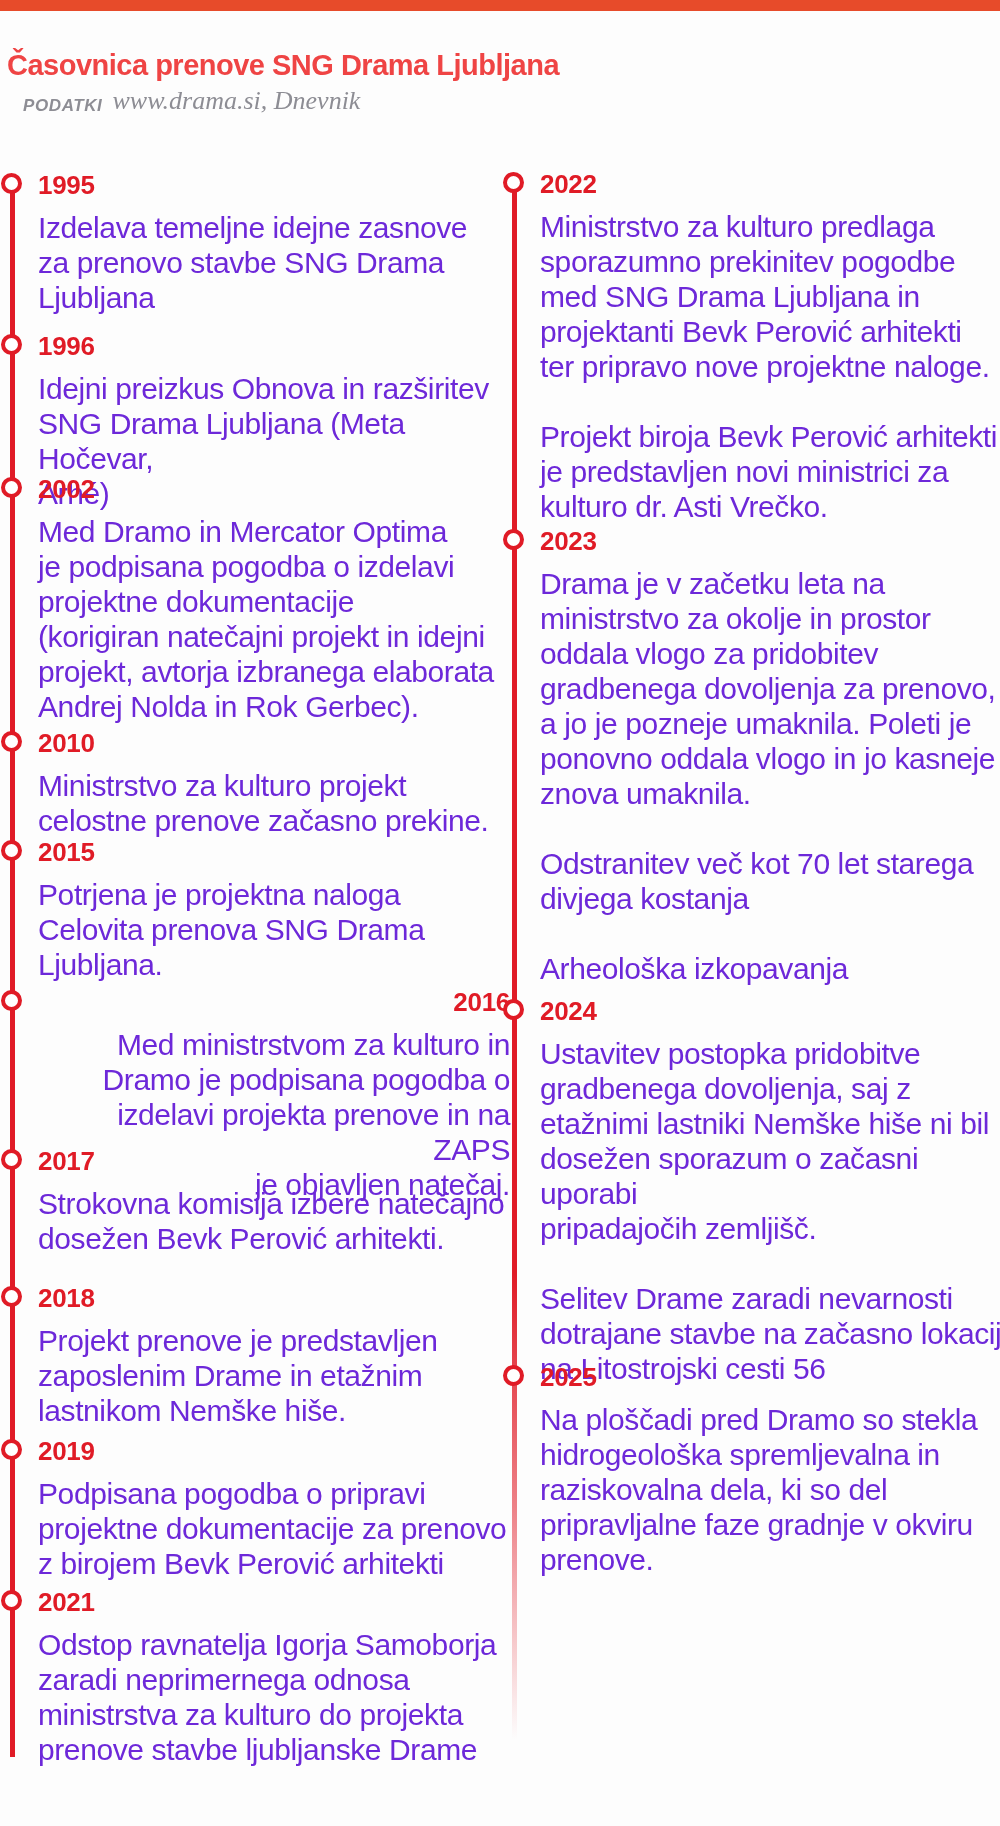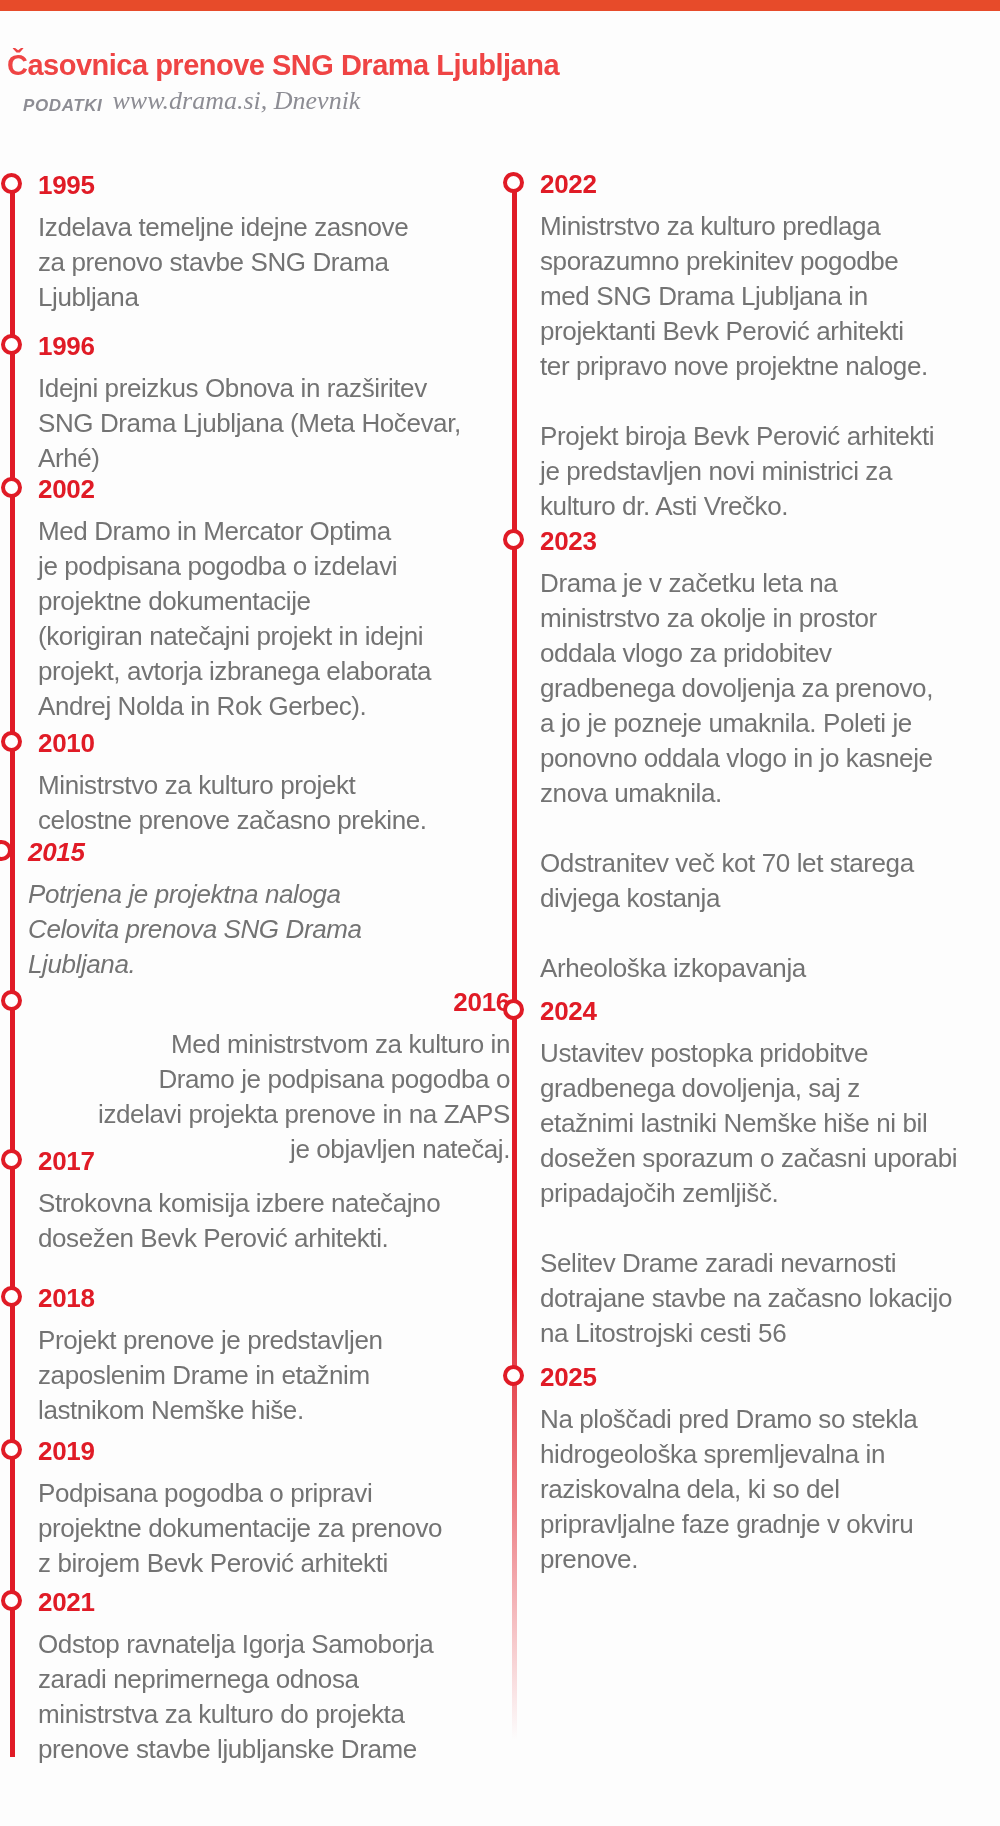--- a/index.html
+++ b/index.html
@@ -76,24 +76,24 @@
   }
   .year {
     font-size: 26px;
     line-height: 34px;
     font-weight: 700;
     letter-spacing: -0.3px;
     color: #e01b26;
     margin: 0 0 2px 0;
   }
   .para {
-    font-size: 26px;
+    font-size: 30px;
     line-height: 35px;
     letter-spacing: -0.4px;
-    color: #737373;
+    color: #6d28d9;
     white-space: pre-line;
     margin: 8px 0 35px 0;
   }
   .para:last-child { margin-bottom: 0; }
 </style>
 </head>
 <body>
 
 <div class="top-bar"></div>
 
@@ -131,21 +131,21 @@
 (korigiran natečajni projekt in idejni
 projekt, avtorja izbranega elaborata
 Andrej Nolda in Rok Gerbec).</div>
     </div>
     <div class="entry" style="left: 38px; top: 726px; width: 472px;">
       <span class="node"></span>
       <div class="year">2010</div>
       <div class="para">Ministrstvo za kulturo projekt
 celostne prenove začasno prekine.</div>
     </div>
-    <div class="entry" style="left: 28px; top: 835px; width: 472px; font-style: italic;">
+    <div class="entry" style="left: 38px; top: 835px; width: 472px;">
       <span class="node"></span>
       <div class="year">2015</div>
       <div class="para">Potrjena je projektna naloga
 Celovita prenova SNG Drama
 Ljubljana.</div>
     </div>
     <div class="entry" style="left: 38px; top: 985px; width: 472px; text-align: right;">
       <span class="node"></span>
       <div class="year">2016</div>
       <div class="para">Med ministrstvom za kulturo in

